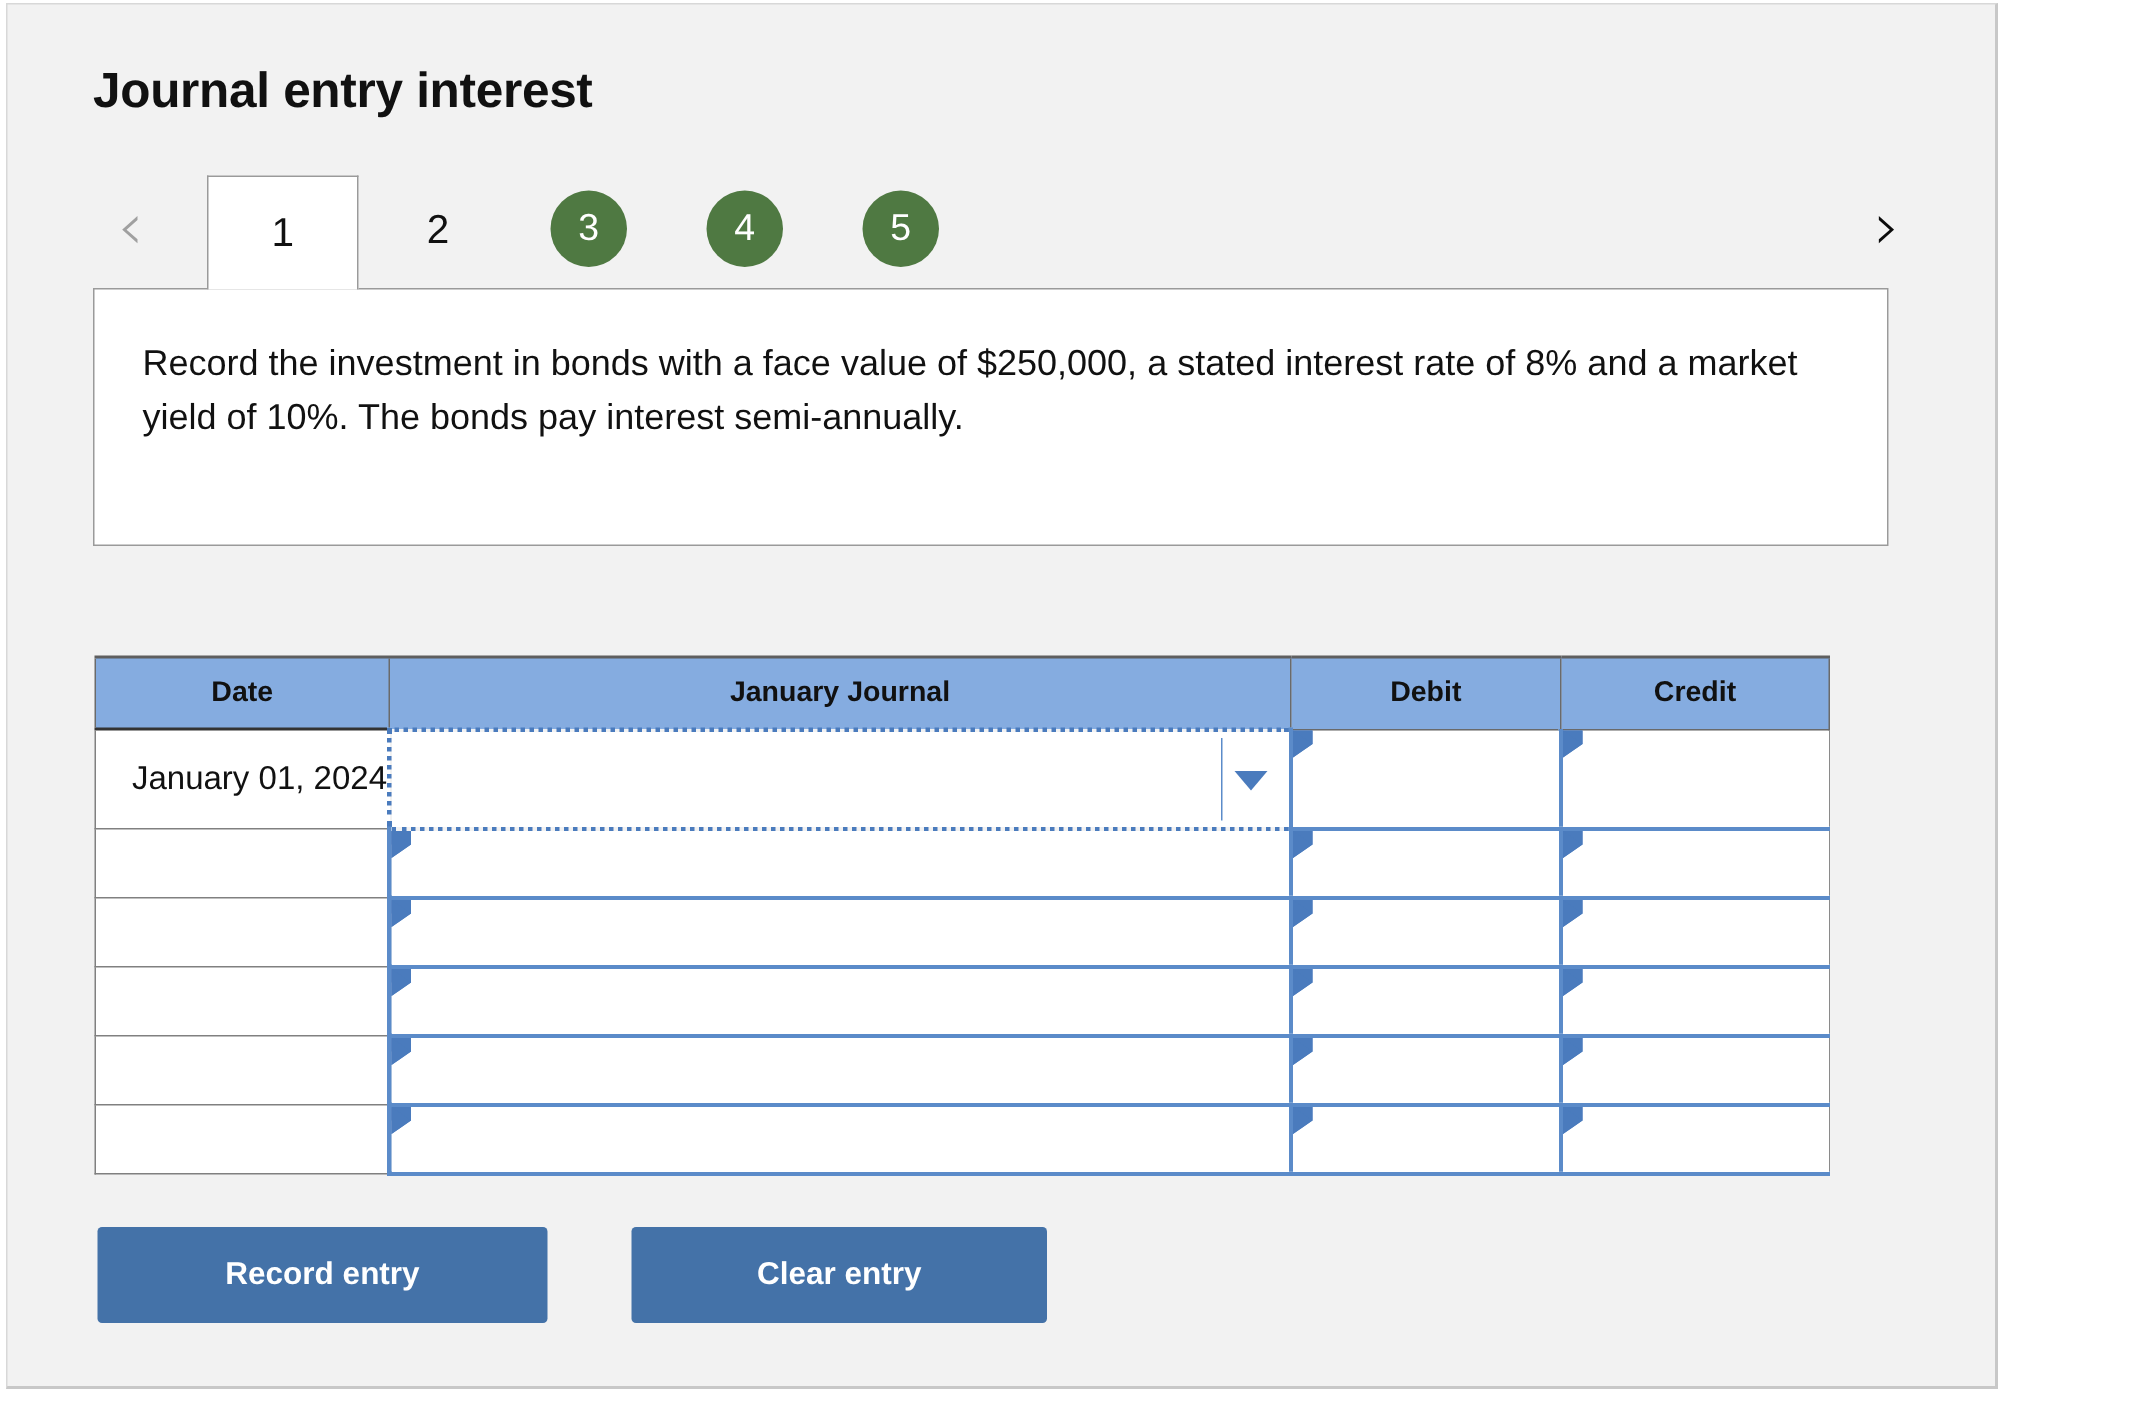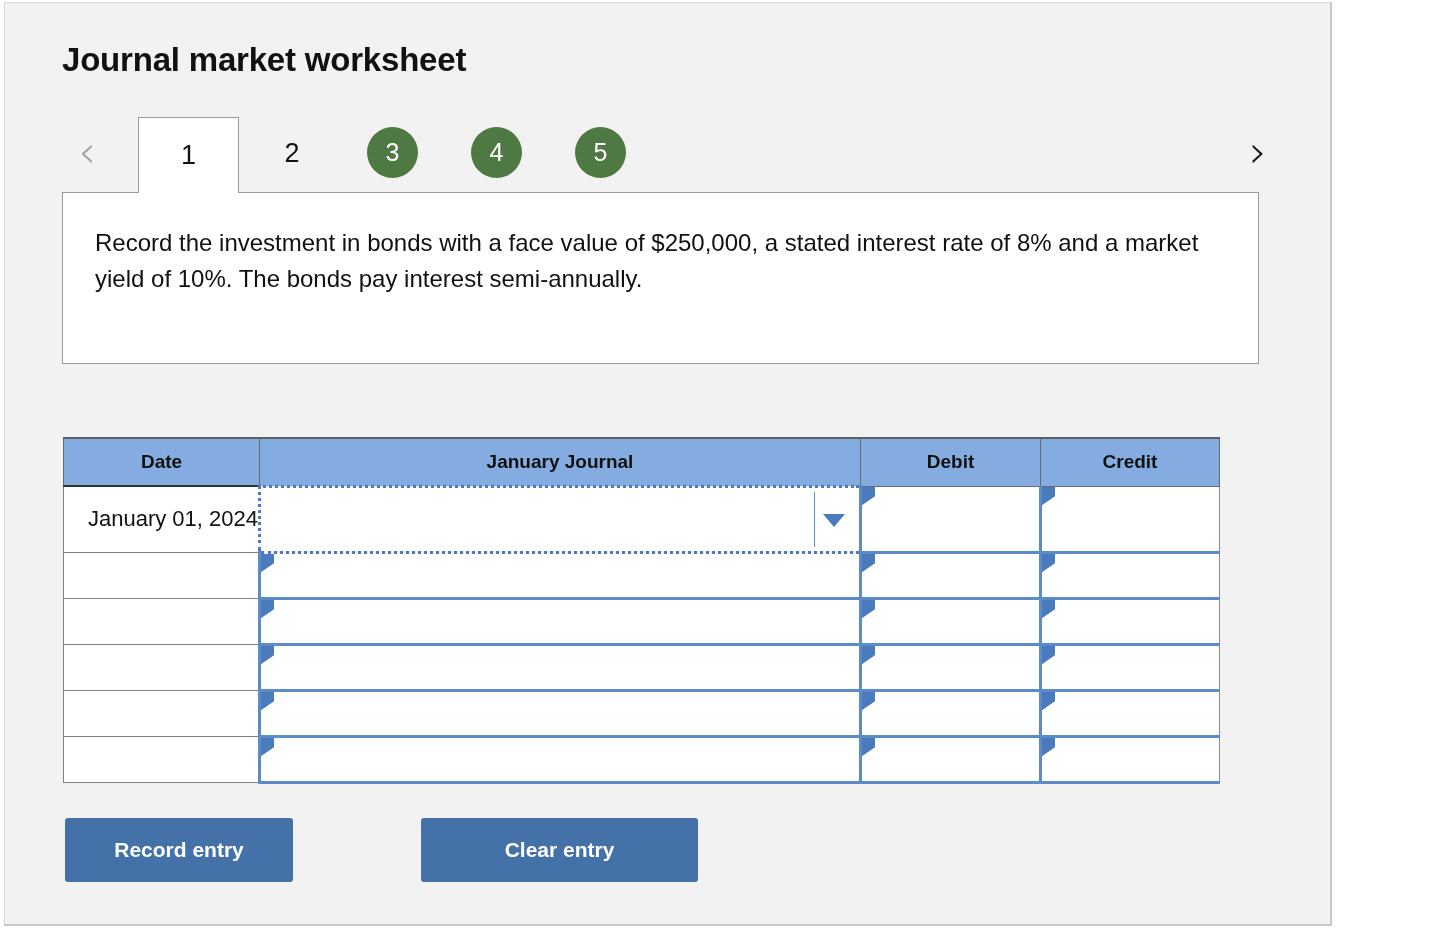--- a/index.html
+++ b/index.html
@@ -208,31 +208,31 @@
     background: #4472a8;
     color: #ffffff;
     font-size: 21px;
     font-weight: bold;
     border: none;
     border-radius: 3px;
     display: flex; align-items: center; justify-content: center;
     cursor: pointer;
     font-family: "Liberation Sans", sans-serif;
   }
-  .btn-record { left: 60px;  top: 815px; width: 228px; height: 64px; }
+  .btn-record { left: 60px;  top: 815px; width: 300px; height: 64px; }
   .btn-clear  { left: 416px; top: 815px; width: 277px; height: 64px; text-align: center; }
   .btn-view   { left: 963px; top: 815px; width: 310px; height: 64px; }
 </style>
 </head>
 <body>
 
 <div id="root">
   <div class="panel">
 
-    <div class="title">Journal market worksheet</div>
+    <div class="title">Journal entry interest</div>
 
     <div class="tabbar">
       <div class="chev chev-left">‹</div>
 
       <div class="tab-active">
         <span>1</span>
       </div>
 
       <div class="tab-plain">
         <span>2</span>

